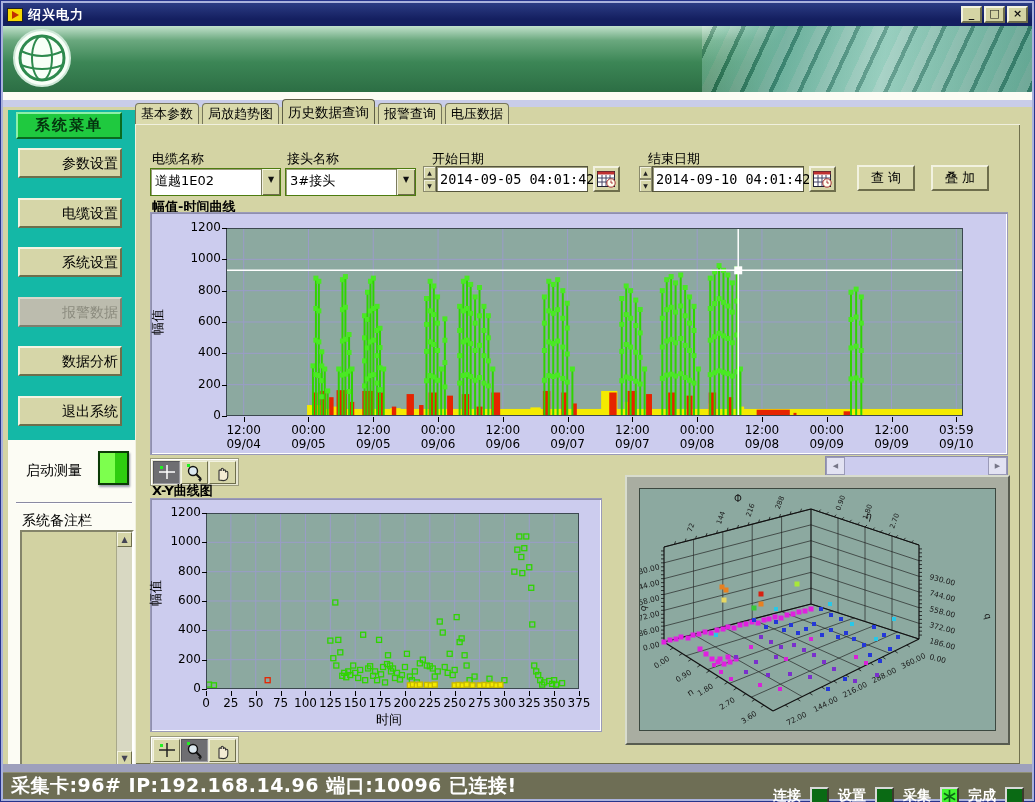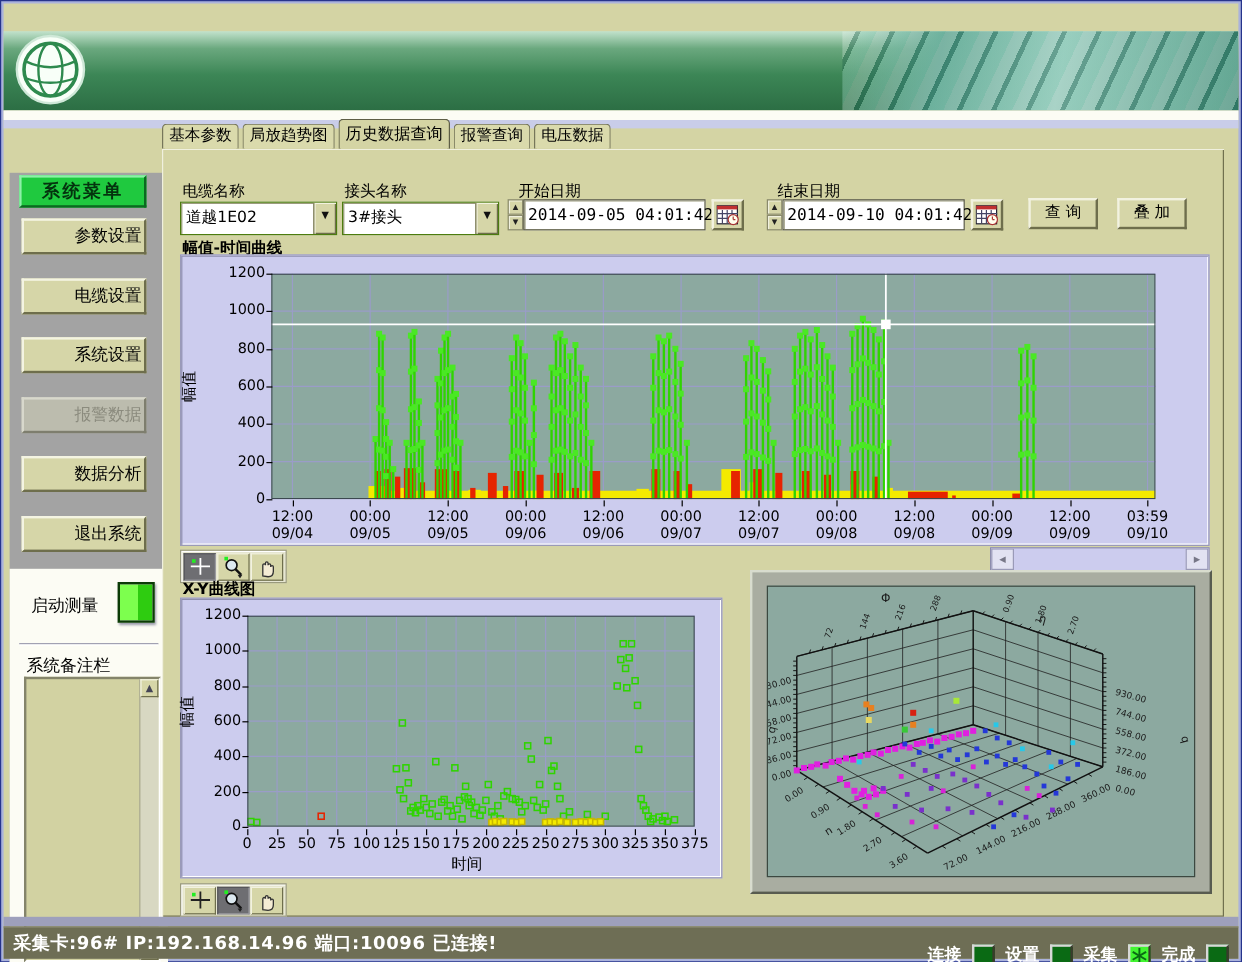--- a/index.html
+++ b/index.html
@@ -23,21 +23,21 @@
     background:linear-gradient(100deg,rgba(62,138,116,0) 0%,#4e9a84 25%,#8cc4b4 55%,#3e8a74 100%);}
   .banner-art:before{content:"";position:absolute;inset:0;
     background:repeating-linear-gradient(115deg,rgba(255,255,255,.25) 0 10px,rgba(0,60,50,.25) 10px 14px,rgba(180,230,215,.3) 14px 26px);}
   .logo{position:absolute;left:10px;top:3px;width:58px;height:58px;border-radius:50%;background:#f8fff8;
     border:2px solid #cfe8d8;}
   .banner-title{position:absolute;left:80px;top:15px;font-size:27px;font-weight:bold;color:#fff;
     letter-spacing:3px;text-shadow:1px 2px 2px #14482a;}
   .strip-white{position:absolute;left:3px;top:92px;right:3px;height:8px;background:#fcfcf4;}
   .strip-lav{position:absolute;left:3px;top:100px;right:3px;height:7px;background:#c9cde9;}
   
-  .sidebar{position:absolute;left:8px;top:110px;width:132px;height:658px;background:#a3a3a3;margin-top:34px;}
+  .sidebar{position:absolute;left:8px;top:110px;width:132px;height:658px;background:#14b8a6;}
   .sidebar .white-sub{position:absolute;left:0;top:330px;right:0;bottom:0;background:#fcfcf4;}
   .menu-title{position:absolute;left:8px;top:2px;width:106px;height:27px;background:#1fc93f;
     border-top:2px solid #8df0a8;border-left:2px solid #8df0a8;border-bottom:2px solid #0a6a20;border-right:2px solid #0a6a20;
     color:#04330e;font-weight:bold;font-size:15px;text-align:center;line-height:23px;letter-spacing:2px;}
   .menu-btn{position:absolute;left:10px;width:104px;height:30px;background:#d6d6a8;
     border-top:2px solid #f4f4e2;border-left:2px solid #f4f4e2;border-bottom:2px solid #6e6e4c;border-right:2px solid #6e6e4c;
     font-size:14px;text-align:center;line-height:26px;color:#000;cursor:default;padding-left:40px;}
   .menu-btn.disabled{background:#bcbcae;color:#8b8b7e;border-top-color:#d8d8cc;border-left-color:#d8d8cc;border-bottom-color:#7e7e6e;border-right-color:#7e7e6e;}
   .measure-label{position:absolute;left:18px;top:352px;font-size:14px;color:#000;}
   .led-big{position:absolute;left:90px;top:341px;width:31px;height:34px;
@@ -93,33 +93,42 @@
   .hscroll{position:absolute;height:20px;background:#ccccee;border:1px solid #8c8cac;display:flex;justify-content:space-between;}
   .hbtn{width:19px;height:100%;background:#e2e2f2;border:1px solid #9a9ab8;font-size:7px;line-height:17px;text-align:center;color:#778;}
   
   .panel3d{position:absolute;left:490px;top:351px;width:385px;height:270px;background:#a9ada1;
     border-top:2px solid #d8dccE;border-left:2px solid #d8dcce;border-bottom:2px solid #585c50;border-right:2px solid #585c50;}
   .panel3d .inner{position:absolute;left:12px;top:11px;right:12px;bottom:12px;background:#8ca9a0;border:1px solid #3c4840;}
   
   .lavstrip2{position:absolute;left:3px;top:764px;right:3px;height:8px;background:#9ea0bc;}
   .statusbar{position:absolute;left:3px;top:772px;right:3px;height:27px;background:#6e6e55;
     border-top:1px solid #8e8e74;display:flex;align-items:center;padding:0 8px;}
-  .status-text{color:#fff;font-size:15px;font-weight:bold;letter-spacing:0.5px;}
+  .status-text{color:#fff;font-size:19px;font-weight:bold;letter-spacing:0.5px;}
   .inds{margin-left:auto;display:flex;align-items:center;gap:9px;margin-top:20px;}
   .ind-label{color:#fff;font-size:14px;font-weight:bold;}
   .led{width:19px;height:19px;background:#0a6a14;border-top:2px solid #d8d8d8;border-left:2px solid #d8d8d8;
     border-bottom:2px solid #3a3a2c;border-right:2px solid #3a3a2c;position:relative;}
   .led.active{background:#42f531;}
   svg{display:block;}
 </style>
 </head>
 <body>
 
 <div class="window">
 
+  <div class="titlebar">
+    <span class="app-icon"></span>
+    <span class="title-text">绍兴电力</span>
+    <div class="win-btns">
+      <div class="wbtn">_</div>
+      <div class="wbtn">□</div>
+      <div class="wbtn">×</div>
+    </div>
+  </div>
 
   <div class="banner">
     <div class="banner-art"></div>
     <div class="logo">
       <svg width="54" height="54" viewBox="0 0 54 54">
         <circle cx="27" cy="27" r="22" fill="none" stroke="#2e8a4e" stroke-width="3"></circle>
         <ellipse cx="27" cy="27" rx="10" ry="22" fill="none" stroke="#2e8a4e" stroke-width="2"></ellipse>
         <path d="M6 20 Q27 30 48 20" fill="none" stroke="#2e8a4e" stroke-width="2"></path>
         <path d="M6 34 Q27 42 48 34" fill="none" stroke="#2e8a4e" stroke-width="2"></path>
       </svg>

